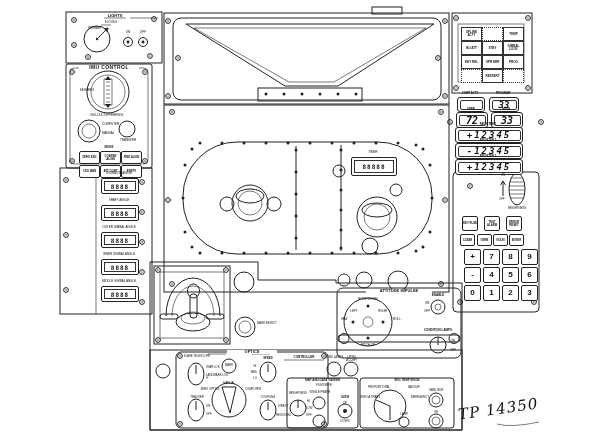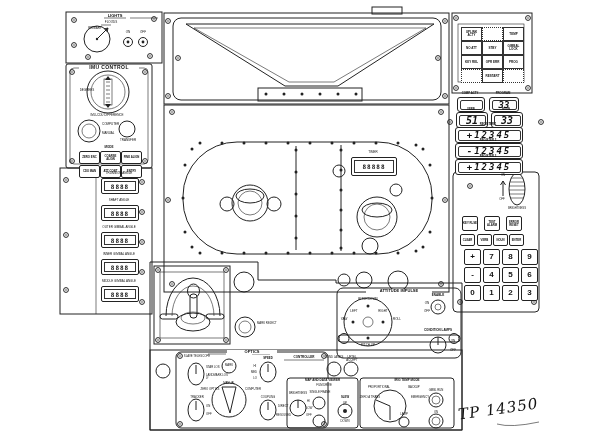--- a/index.html
+++ b/index.html
@@ -442,21 +442,21 @@
 <div class="lb s28 b" style="left:456px;top:92px;width:28px">COMP ACTY</div>
 <div class="disp" style="left:457px;top:97px;width:26px;height:13px">
       <span style="font-size:6px"></span>
     </div>
 <div class="lb s28 b" style="left:489px;top:92px;width:28px">PROGRAM</div>
 <div class="disp" style="left:489px;top:97px;width:28px;height:13px">
       <span style="font-size:9px">33</span>
     </div>
 <div class="lb s28 b" style="left:457px;top:108px;width:28px">VERB</div>
 <div class="disp" style="left:456px;top:112px;width:30px;height:14px">
-      <span style="font-size:10px">51</span>
+      <span style="font-size:10px">72</span>
     </div>
 <div class="lb s28 b" style="left:492px;top:108px;width:28px">NOUN</div>
 <div class="disp" style="left:491px;top:112px;width:30px;height:14px">
       <span style="font-size:10px">33</span>
     </div>
 <div class="lb s28 b" style="left:465px;top:122.5px;width:46px">REGISTER 1</div>
 <div class="disp" style="left:455px;top:127px;width:66px;height:14px">
       <span style="font-size:9px;letter-spacing:2px">+12345</span>
     </div>
 <div class="lb s28 b" style="left:465px;top:138.5px;width:46px">REGISTER 2</div>

